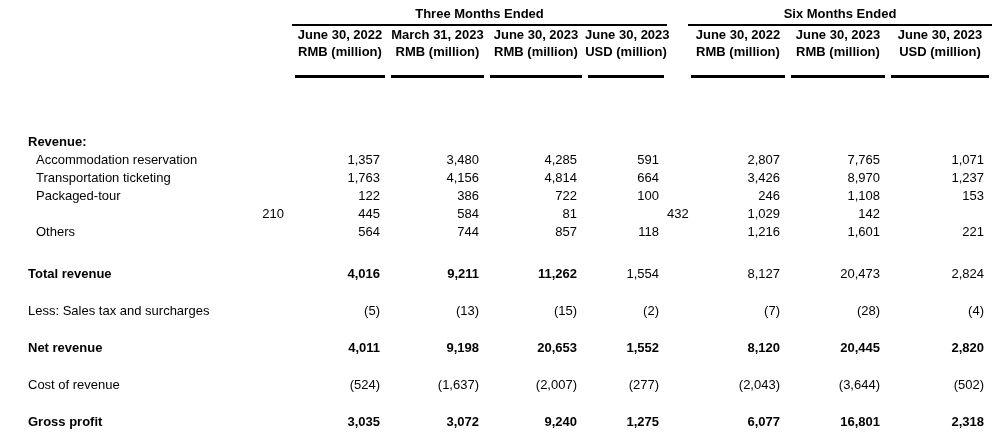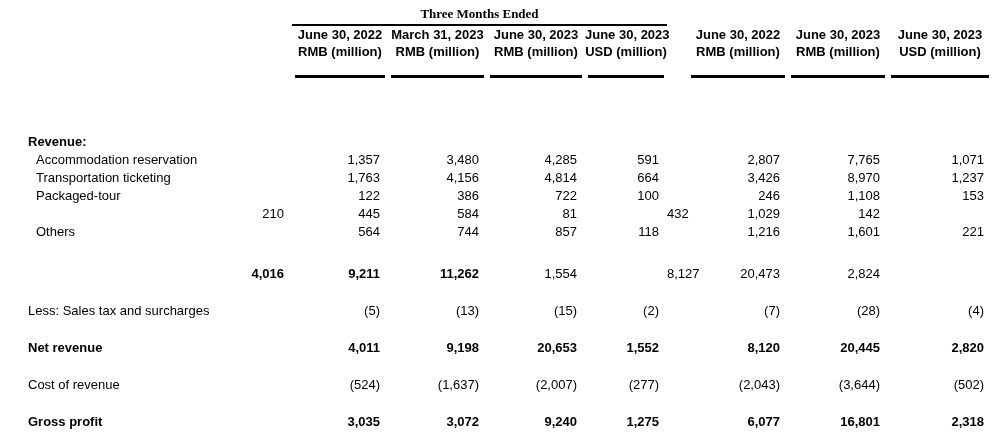--- a/index.html
+++ b/index.html
@@ -15,21 +15,20 @@
     box-sizing: border-box;
     overflow: hidden;
   }
   .cols {
     display: grid;
     grid-template-columns: 292px 96px 99px 98px 82px 21px 100px 100px 104px;
   }
   .ghdr {
     display: grid;
     grid-template-columns: 292px 375px 21px 304px;
-    font-family: Liberation Serif, serif;
   }
   .gcell {
     text-align: center;
     font-weight: bold;
     line-height: 16px;
     border-bottom: 2px solid #000;
     padding-bottom: 2px;
     white-space: nowrap;
   }
   .ch {
@@ -56,20 +55,23 @@
 <body>
 
 <div class="sheet" data-name="financial-table">
 
   <div class="ghdr" data-name="column-group-header-row">
     <div data-name="group-header-spacer"></div>
     <div class="gcell" data-name="col-group-three-months">
       <span data-name="group-title">Three Months Ended</span>
     </div>
     <div data-name="group-gap"></div>
+    <div class="gcell" data-name="col-group-six-months">
+      <span data-name="group-title">Six Months Ended</span>
+    </div>
   </div>
 
   <div class="cols" data-name="column-header-row">
     <div data-name="column-header-spacer"></div>
     <div class="ch" data-name="column-header">
       <div data-name="column-date">June 30, 2022</div>
       <div data-name="column-unit">RMB (million)</div>
     </div>
     <div class="ch" data-name="column-header">
       <div data-name="column-date">March 31, 2023</div>
@@ -170,20 +172,21 @@
         <div class="val" data-name="cell">564</div>
         <div class="val" data-name="cell">744</div>
         <div class="val" data-name="cell">857</div>
         <div class="val" data-name="cell">118</div>
         <div data-name="column-gap"></div>
         <div class="val" data-name="cell">1,216</div>
         <div class="val" data-name="cell">1,601</div>
         <div class="val" data-name="cell">221</div>
       </div>
       <div class="cols row gap" data-name="table-row-total-revenue">
+        <div class="lbl b" data-name="row-label">Total revenue</div>
         <div class="val b" data-name="cell">4,016</div>
         <div class="val b" data-name="cell">9,211</div>
         <div class="val b" data-name="cell">11,262</div>
         <div class="val" data-name="cell">1,554</div>
         <div data-name="column-gap"></div>
         <div class="val" data-name="cell">8,127</div>
         <div class="val" data-name="cell">20,473</div>
         <div class="val" data-name="cell">2,824</div>
       </div>
       <div class="cols row gap" data-name="table-row-sales-tax-surcharges">

